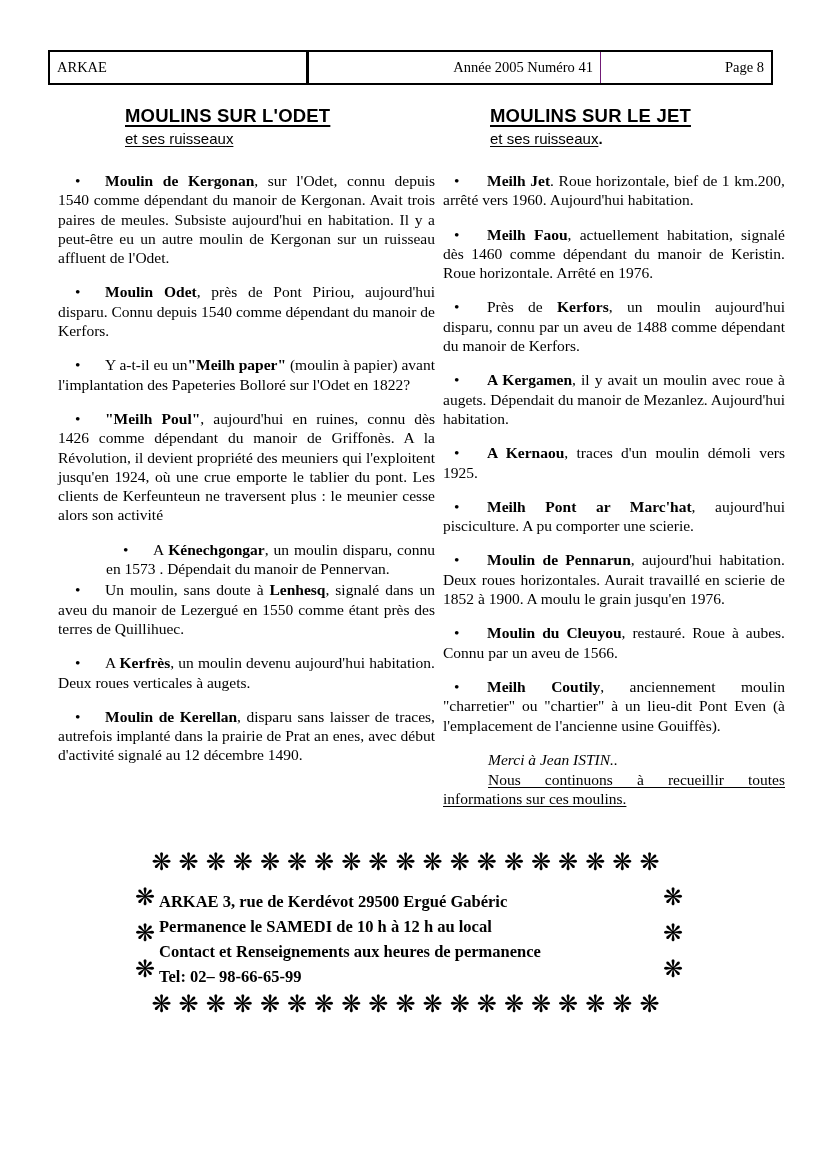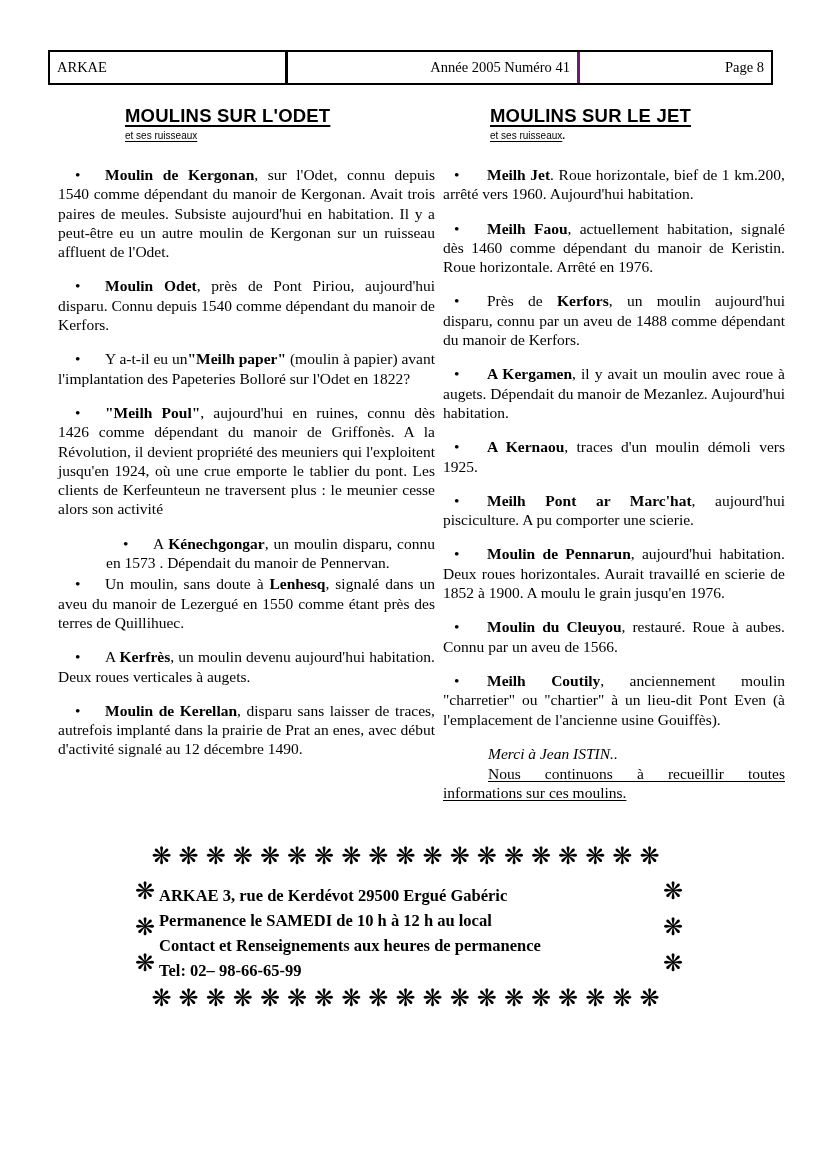--- a/index.html
+++ b/index.html
@@ -6,36 +6,36 @@
   html, body { background: #ffffff; }
   .page {
     width: 818px; height: 1158px; background: #ffffff; color: #000;
     position: relative; overflow: hidden;
     padding: 50px 33px 0 48px;
     font-family: "Liberation Serif", serif;
   }
   
   .hdr-table { display: flex; width: 725px; border: 2px solid #000; height: 35px; }
   .hdr-cell { font-size: 14.5px; line-height: 31px; padding: 0 7px; overflow: hidden; white-space: nowrap; }
-  .hdr-c1 { width: 238px; text-align: left; border-right: 3px solid #000; }
-  .hdr-c2 { width: 292px; text-align: right; border-right: 3px solid #701a75; }
+  .hdr-c1 { width: 259px; text-align: left; border-right: 3px solid #000; }
+  .hdr-c2 { width: 292px; text-align: right; border-right: 1px solid #701a75; }
   .hdr-c3 { flex: 1; text-align: right; }
   
   .cols { display: flex; margin-top: 20px; justify-content: flex-end; }
   .col-left  { width: 377px; }
   .col-right { width: 342px; margin-left: 8px; }
   .col-head { font-family: "Liberation Sans", sans-serif; margin-bottom: 24px; }
   .col-left  .col-head { padding-left: 67px; }
   .col-right .col-head { padding-left: 47px; }
   .col-title {
     font-size: 18.5px; font-weight: bold; letter-spacing: 0.2px;
     text-decoration: underline; text-underline-offset: 3px; text-decoration-thickness: 2px;
     white-space: nowrap;
   }
-  .col-sub { font-size: 10px; margin-top: 3px; }
+  .col-sub { font-size: 15px; margin-top: 3px; }
   .col-sub .u { text-decoration: underline; text-underline-offset: 2px; }
   .col-sub .dot { font-weight: bold; }
   
   .item {
     font-size: 15.5px; line-height: 19.3px; text-align: justify;
     margin-bottom: 15px;
   }
   .item.tight { margin-bottom: 2px; margin-left: 48px; }
   .blt { display: inline-block; width: 47px; padding-left: 17px; }
   .col-right .blt { width: 44px; padding-left: 11px; }

